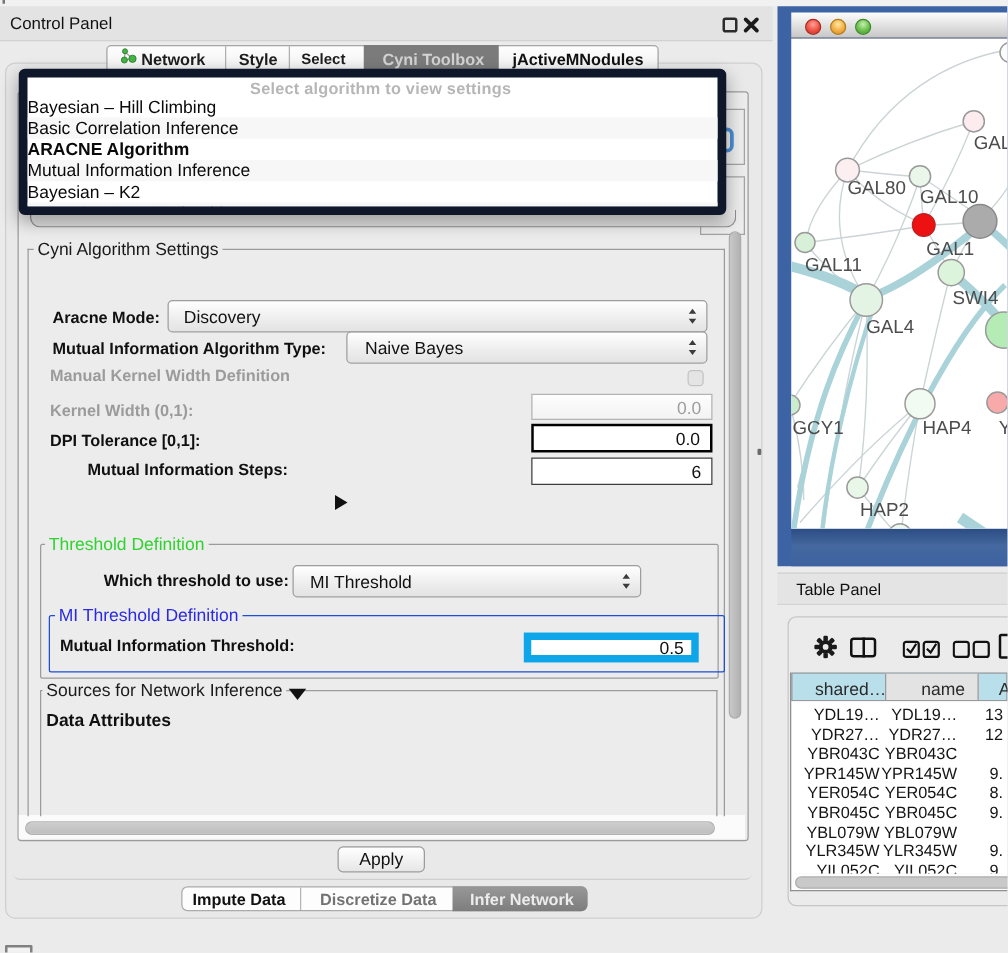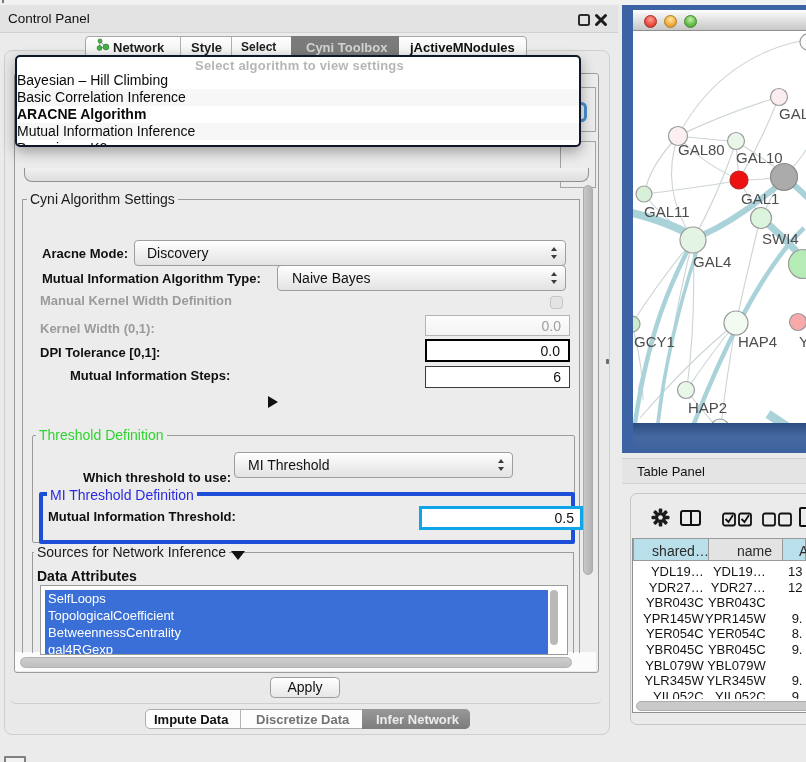--- a/index.html
+++ b/index.html
@@ -90,63 +90,55 @@
   <div class="lbl" style="left:36px;top:368px;margin-left:34px;">Mutual Information Steps:</div>
   <div class="fld" style="left:425px;top:366px;width:145px;height:21.5px;border:1px solid #3c3c3c;box-sizing:border-box;">
       <span>6</span>
     </div>
 
   <div class="abs" style="left:268px;top:396px;width:0;height:0;border-left:10px solid #111;border-top:6px solid transparent;border-bottom:6px solid transparent;"></div>
 
   <div class="abs" style="left:32px;top:435px;width:541px;height:106px;border:1px solid #9b9b9b;border-radius:2px;">
     <span class="grouptitle" style="left:3px;color:#2fd32f;">Threshold Definition</span>
   </div>
-  <div class="lbl" style="left:83px;top:470px;">Which threshold to use:</div>
+  <div class="lbl" style="left:83px;top:457px;">Which threshold to use:</div>
   <div class="combo" style="left:234px;top:452px;width:277px;height:24px;">
     <span class="ct" style="left:13px;">MI Threshold</span>
     <svg class="carr" viewBox="0 0 8 14">
         <path d="M4,1 L7,5 L1,5 Z M4,13 L7,9 L1,9 Z" fill="#3c3c3c"></path>
       </svg>
   </div>
 
-  <div class="abs" style="left:39px;top:492px;width:528px;height:44px;border:4px solid #1d4ed8;border-radius:2px;">
+  <div class="abs" style="left:39px;top:492px;width:528px;height:44px;border:1px solid #1d4ed8;border-radius:2px;padding-left:11px;">
     <span class="grouptitle" style="left:4px;color:#2a2ae0;">MI Threshold Definition</span>
   </div>
   <div class="lbl" style="left:48px;top:509px;">Mutual Information Threshold:</div>
-  <div class="fld" style="left:419px;top:506px;width:164px;height:24px;border:3px solid #0ea5e9;box-sizing:border-box;">
+  <div class="fld" style="left:419px;top:506px;width:140px;height:24px;border:6px solid #0ea5e9;box-sizing:border-box;">
       <span style="right:6px;">0.5</span>
     </div>
 
   <div class="abs" style="left:32px;top:552px;width:540px;height:100px;border:1px solid #9b9b9b;border-bottom:none;">
     <span class="grouptitle" style="left:1px;color:#1a1a1a;">Sources for Network Inference</span>
   </div>
   <div class="abs" style="left:231px;top:551px;width:0;height:0;border-top:9px solid #111;border-left:7px solid transparent;border-right:7px solid transparent;"></div>
   <div class="lbl" style="left:37px;top:568px;font-size:14px;">Data Attributes</div>
 
-  <div class="abs" style="left:40px;top:585px;width:528px;height:70px;background:#fff;border:1px solid #9b9b9b;box-sizing:border-box;overflow:hidden;">
-    <div class="abs" style="left:4px;top:3.5px;width:503px;height:65px;background:#3a6fd8;"></div>
-    <div class="abs" style="left:7px;top:3.5px;font-size:13px;color:#fff;line-height:17px;white-space:pre;">SelfLoops
-TopologicalCoefficient
-BetweennessCentrality
-gal4RGexp</div>
-    <div class="abs" style="left:509px;top:4px;width:8px;height:55px;background:#b9b9b9;border-radius:4px;"></div>
-  </div>
 
   <div class="abs" style="left:270px;top:677px;width:68px;height:19px;border:1px solid #9c9c9c;border-radius:4.5px;background:linear-gradient(#ffffff,#e6e6e6);text-align:center;font-size:14px;color:#111;line-height:18px;">Apply</div>
 
   <div class="abs" style="left:145px;top:709px;width:325px;height:20px;background:#fdfdfd;border:1px solid #ababab;border-radius:5px;box-sizing:border-box;"></div>
   <div class="abs" style="left:240px;top:710px;width:1px;height:18px;background:#b5b5b5;"></div>
   <div class="abs" style="left:362px;top:709px;width:108px;height:20px;background:linear-gradient(#989898,#7d7d7d);border-radius:0 5px 5px 0;"></div>
   <div class="abs" style="left:154px;top:712px;font-size:13px;font-weight:bold;color:#111;">Impute Data</div>
   <div class="abs" style="left:256px;top:712px;font-size:13px;font-weight:bold;color:#737373;">Discretize Data</div>
   <div class="abs" style="left:376px;top:712px;font-size:13px;font-weight:bold;color:#ececec;">Infer Network</div>
 
   <div class="abs" style="left:4px;top:756px;width:18px;height:12px;border:2px solid #808080;background:#f2f2f2;border-radius:1px;"></div>
 
-  <div class="abs" style="left:14.5px;top:55px;width:566px;height:92px;background:#fff;border:2px solid #0f172a;border-radius:5px;box-shadow:0 5px 14px rgba(0,0,0,0.33);box-sizing:border-box;overflow:hidden;">
+  <div class="abs" style="left:14.5px;top:55px;width:566px;height:117px;background:#fff;border:7px solid #0f172a;border-radius:5px;box-shadow:0 5px 14px rgba(0,0,0,0.33);box-sizing:border-box;overflow:hidden;">
     <div class="abs" style="left:0;top:32px;width:566px;height:17px;background:#f7f7f7;"></div>
     <div class="abs" style="left:0;top:66px;width:566px;height:17px;background:#f7f7f7;"></div>
     <div class="abs" style="left:0;top:100px;width:566px;height:15px;background:#f7f7f7;"></div>
     <div class="abs" style="left:0;top:0.5px;width:566px;height:16px;font-size:13px;font-weight:bold;letter-spacing:0.2px;color:#b6b6b6;text-align:center;line-height:16px;">Select algorithm to view settings</div>
     <div class="abs" style="left:0.5px;top:15px;font-size:14px;color:#0a0a0a;line-height:17px;white-space:pre;">Bayesian – Hill Climbing
 Basic Correlation Inference
 <b>ARACNE Algorithm</b>
 Mutual Information Inference
 Bayesian – K2
 Dream8 DC_TDC Algorithm</div>

